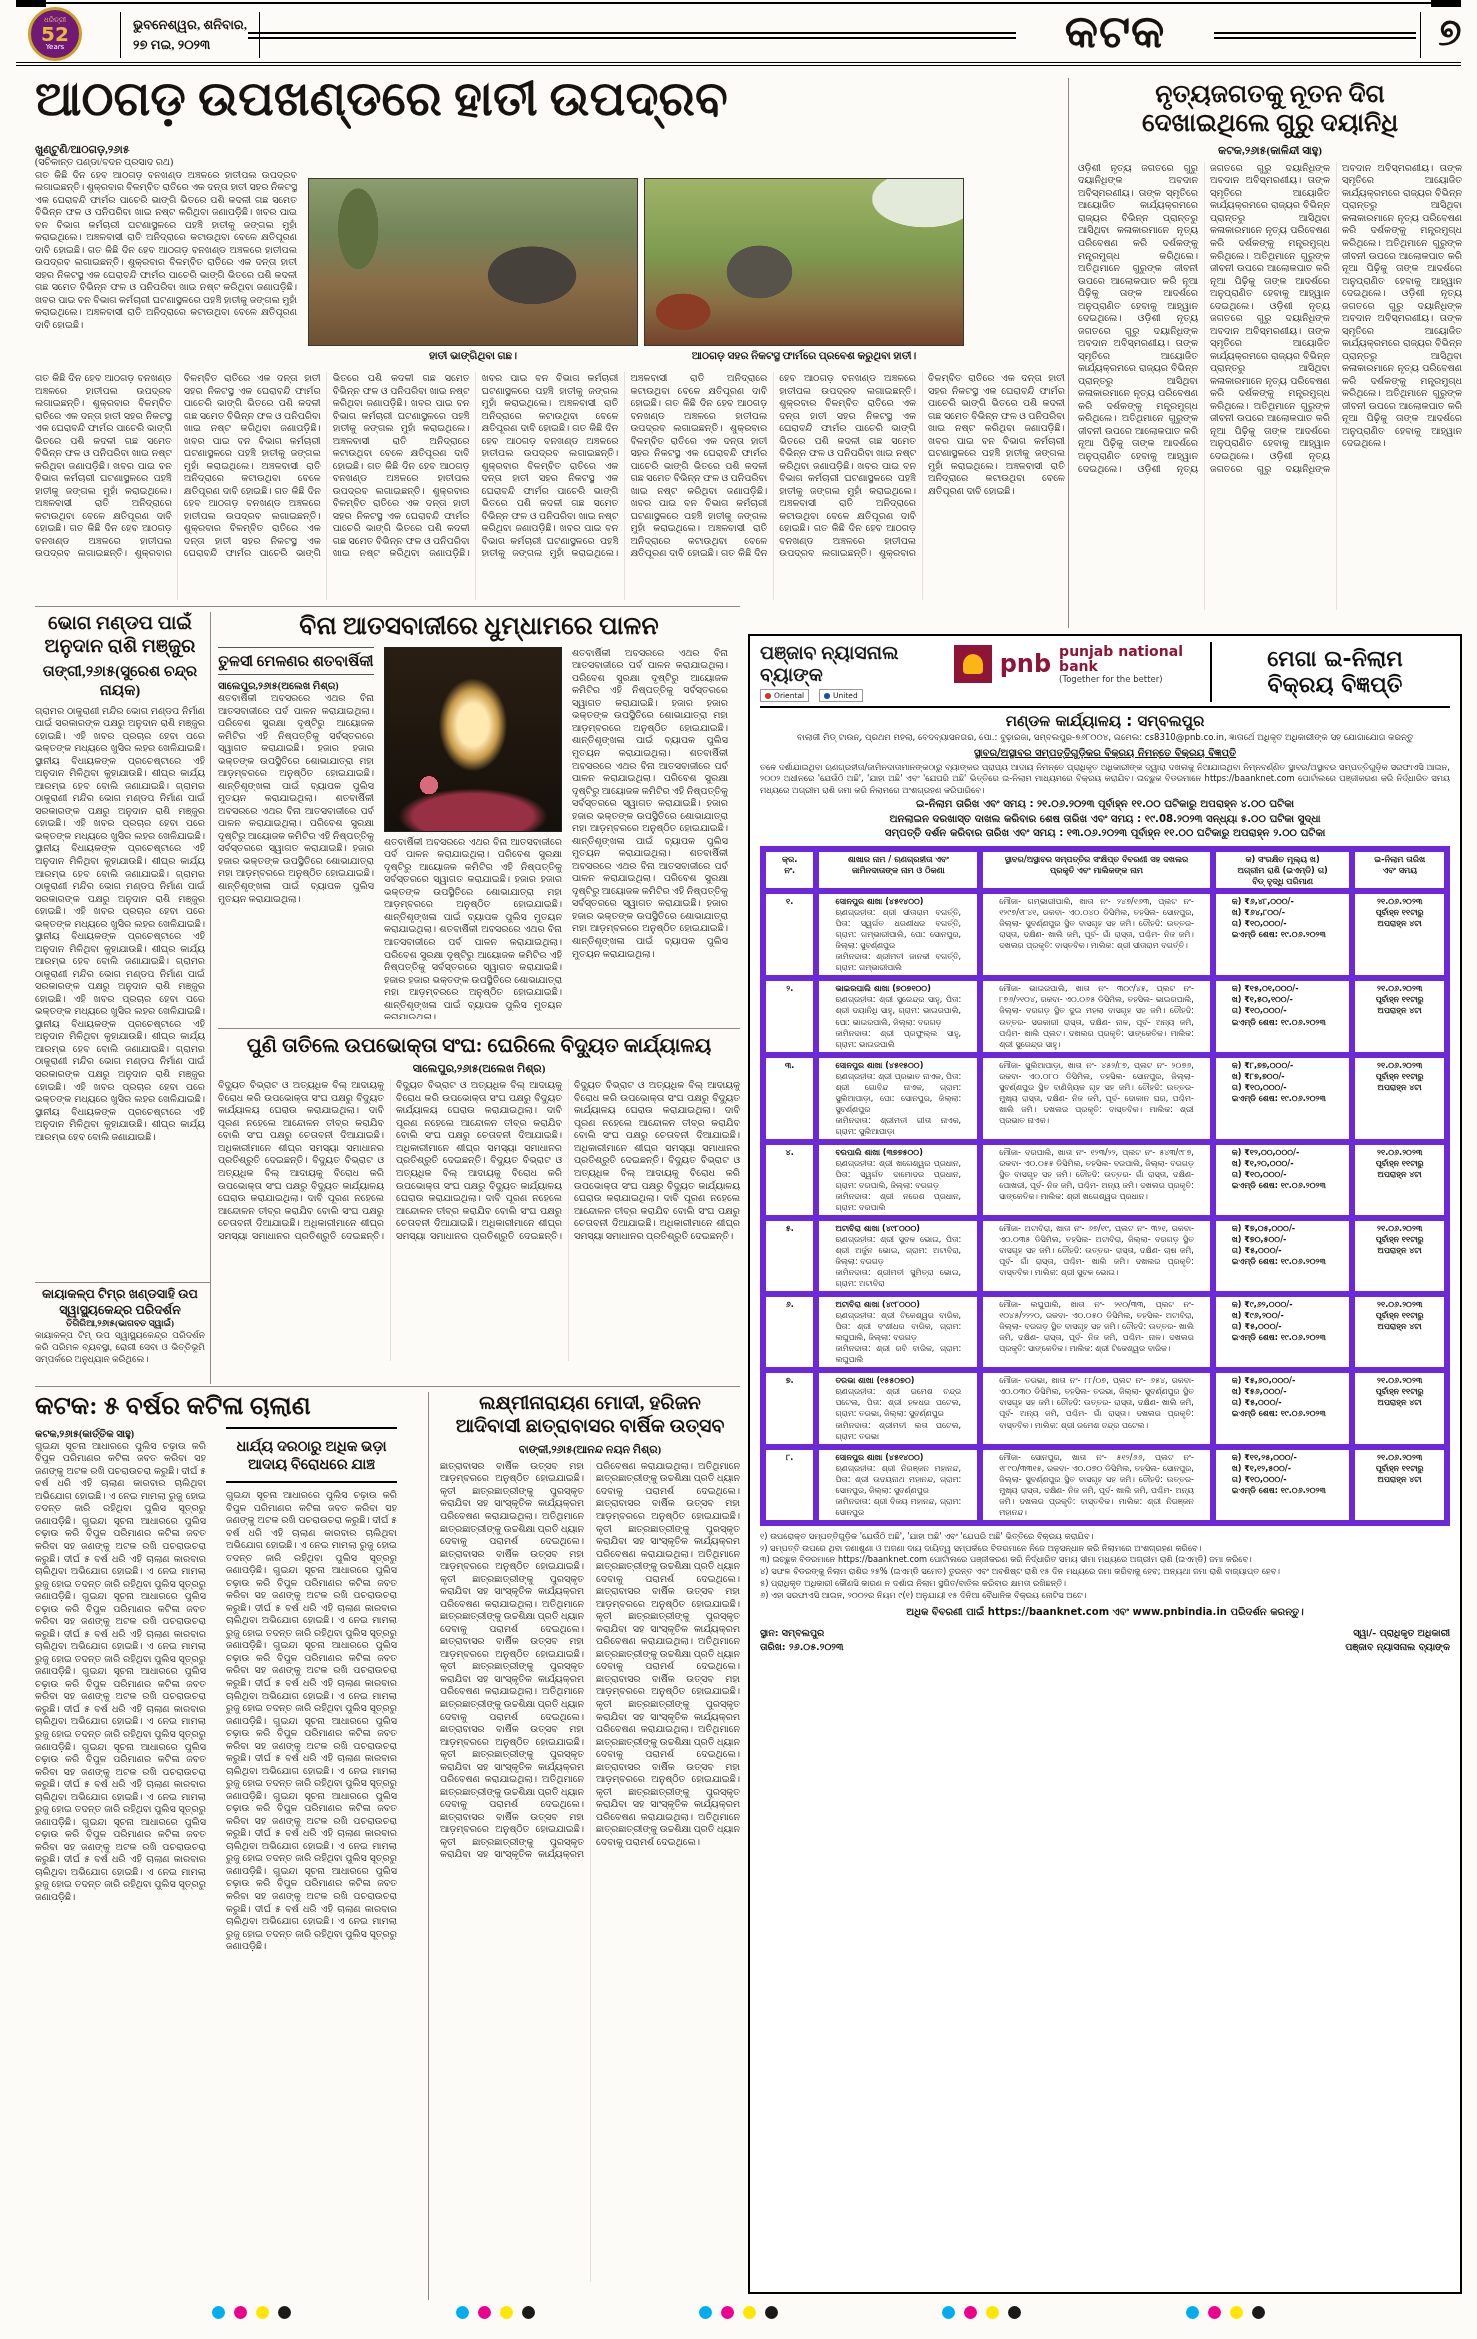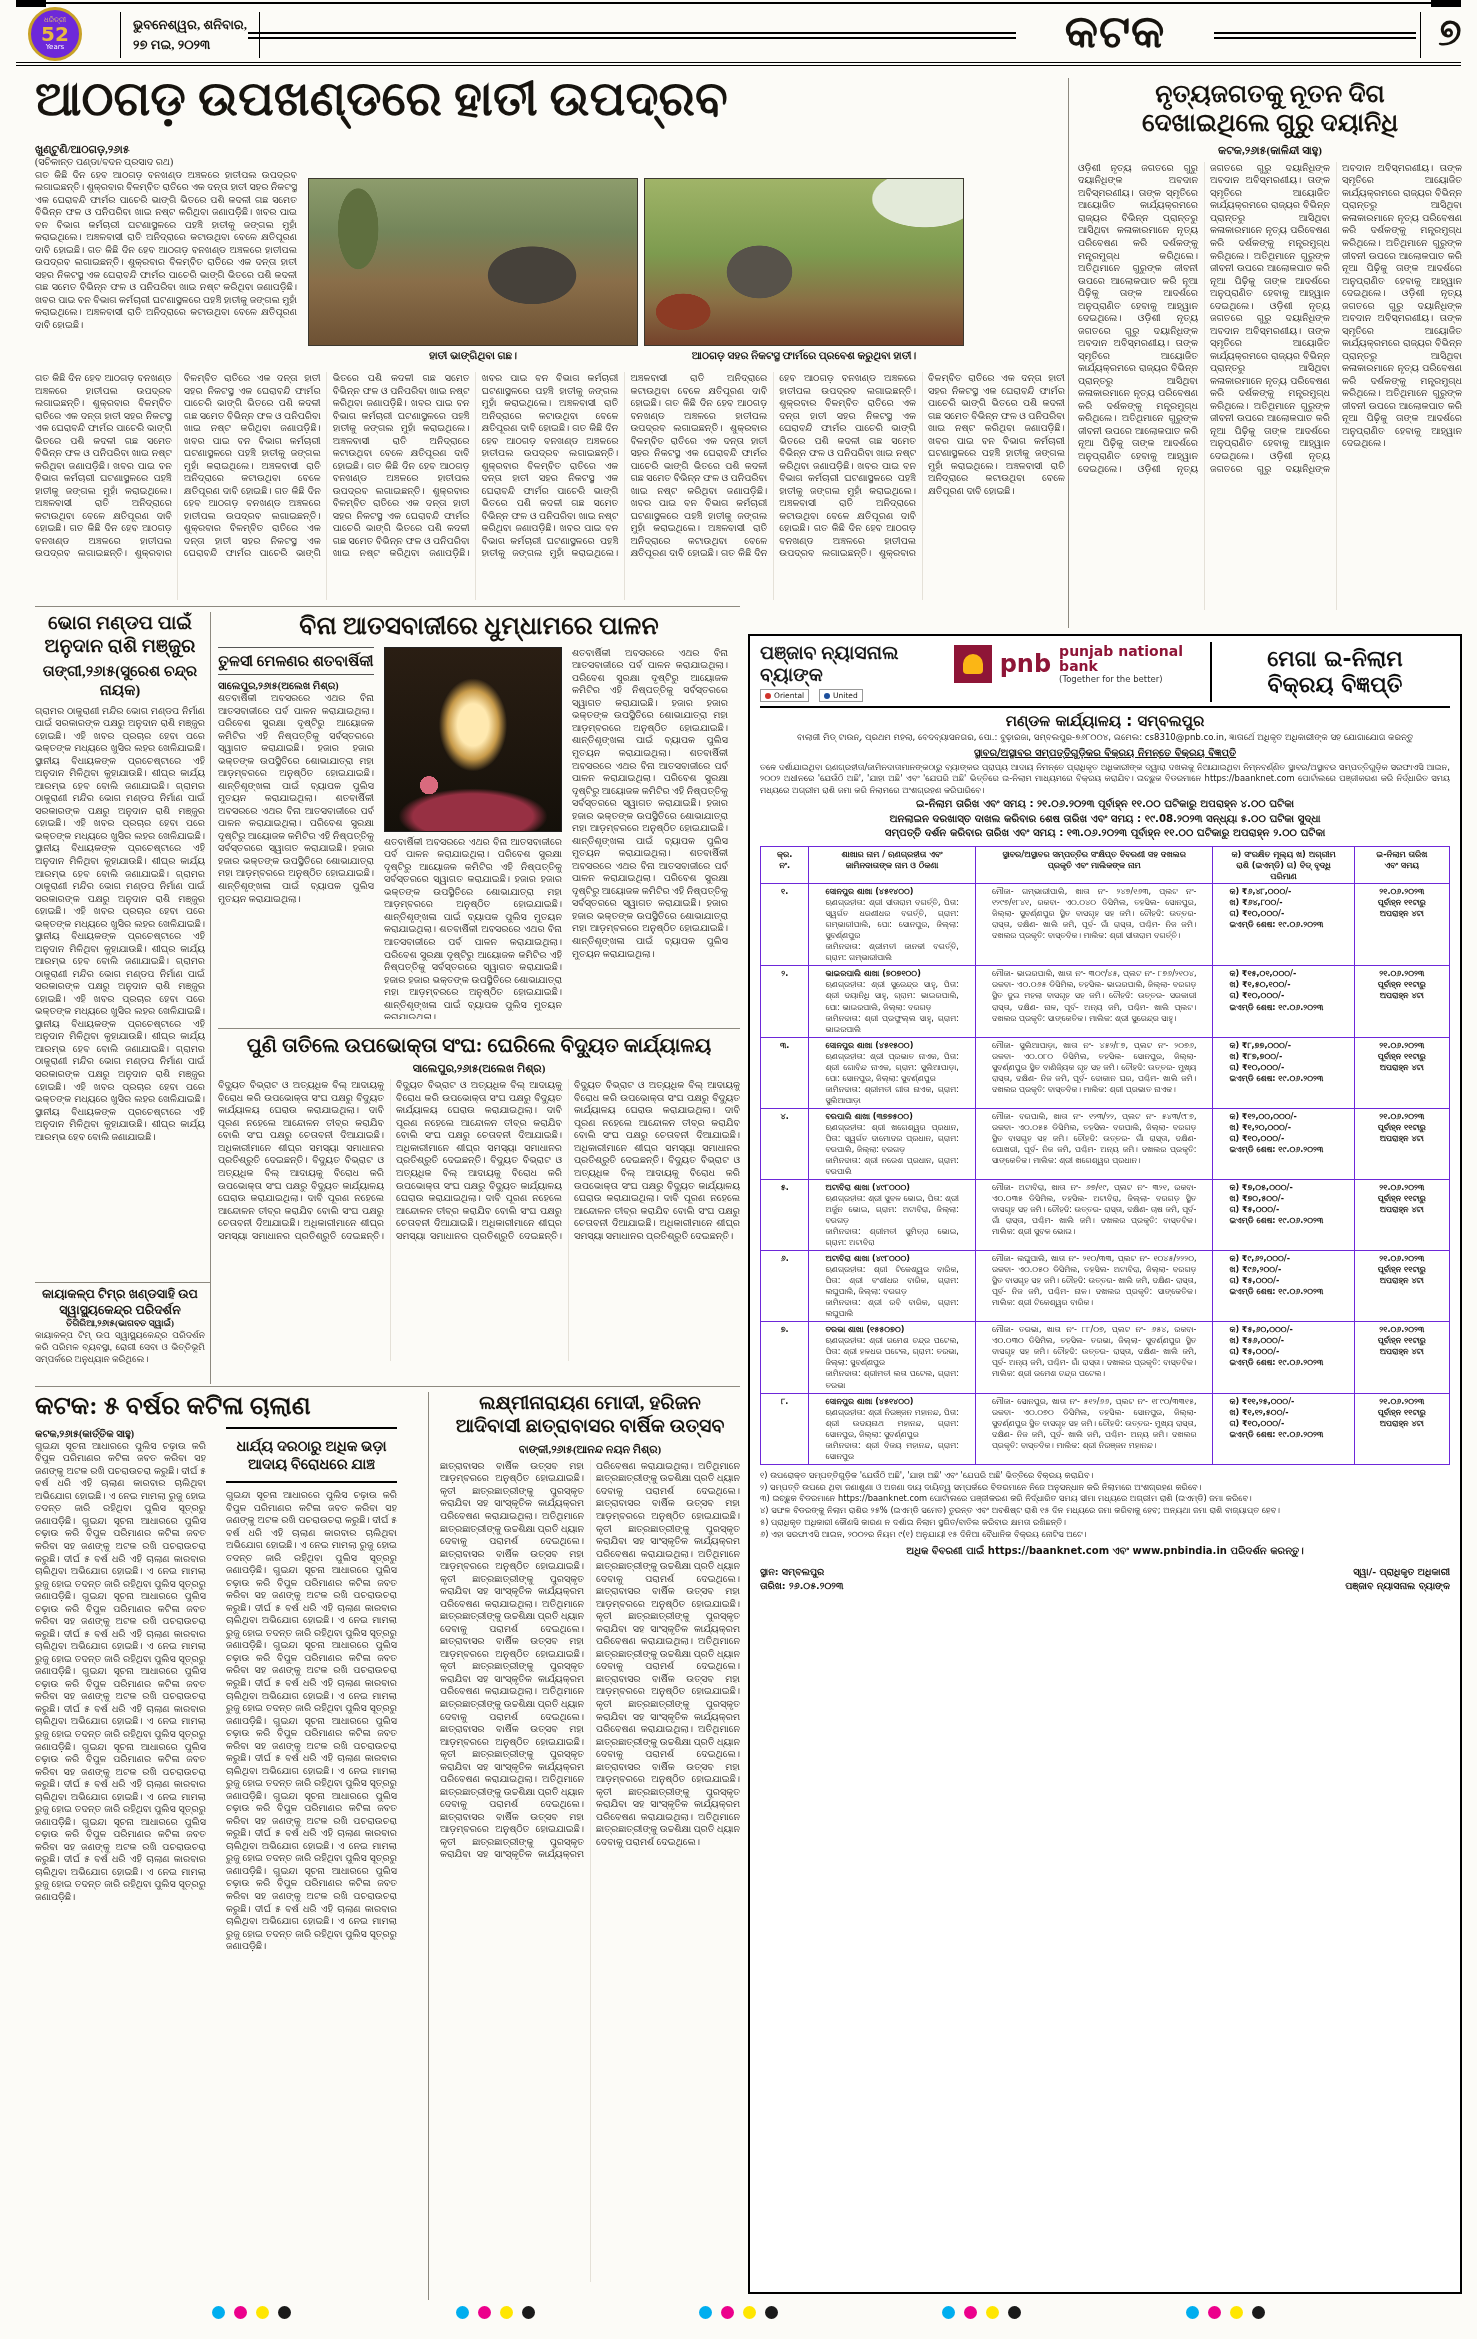--- a/index.html
+++ b/index.html
@@ -2,21 +2,21 @@
 <html><head>
 <meta charset="utf-8">
 <style>
   *{box-sizing:border-box;margin:0;padding:0}
   body{background:#d9d6cf;font-family:"Liberation Serif",serif}
   .page{position:relative;width:1477px;height:2339px;margin:0 auto;background:#fcfbf7;color:#17140f;overflow:hidden}
   .abs{position:absolute;overflow:hidden}
   .cropbar{position:absolute;top:0;width:30px;height:7px;background:#000}
   
   .masthead{position:absolute;left:16px;top:2px;width:1445px;height:64px;border-top:2px solid #000;border-bottom:4px double #000}
-  .logo{position:absolute;left:12px;top:3px;width:54px;height:54px;border-radius:50%;background:#6d28d9;border:3px solid #c9a227;display:flex;flex-direction:column;align-items:center;justify-content:center;line-height:1}
+  .logo{position:absolute;left:12px;top:3px;width:54px;height:54px;border-radius:50%;background:#701a75;border:3px solid #c9a227;display:flex;flex-direction:column;align-items:center;justify-content:center;line-height:1}
   .logo .lb{color:#e8c96a;font-size:7px}
   .logo .y52{color:#e6b93f;font-size:20px;font-weight:bold;font-family:"DejaVu Sans",sans-serif}
   .logo .yrs{color:#fff;font-size:7px;font-family:"DejaVu Sans",sans-serif}
   .dateline{position:absolute;left:104px;top:8px;height:46px;padding:3px 12px;border-left:1px solid #000;border-right:1px solid #000;font-size:13px;font-weight:bold;line-height:1.5;white-space:nowrap}
   .mlines{position:absolute;top:28px;height:7px;border-top:2px solid #000;border-bottom:2px solid #000}
   .edition{position:absolute;left:1004px;top:2px;width:190px;text-align:center;font-size:45px;font-weight:bold;letter-spacing:1px}
   .mvl{position:absolute;left:1404px;top:8px;height:46px;border-left:1px solid #000}
   .pgno{position:absolute;left:1406px;top:6px;width:56px;text-align:center;font-size:38px;font-weight:bold}
   
   .hl1{font-size:48px;font-weight:bold;line-height:1.06}
@@ -73,21 +73,21 @@
   .badge{display:flex;align-items:center;gap:3px;border:1px solid #999;padding:1px 4px}
   .bdot{width:6px;height:6px;border-radius:50%}
   .ad-right{width:240px;border-left:2px solid #000;display:flex;flex-direction:column;justify-content:center;text-align:center;padding-left:8px}
   .meg{font-size:22px;font-weight:bold;line-height:1.2;color:#111}
   .office{font-size:15px;font-weight:bold;text-align:center;margin-top:4px}
   .addr{font-size:8.6px;text-align:center;margin-top:2px;line-height:1.35}
   .nline{font-size:10px;font-weight:bold;text-align:center;margin-top:3px;text-decoration:underline}
   .terms{font-size:8.4px;text-align:justify;line-height:1.4;margin-top:3px}
   .dline{font-size:10.2px;font-weight:bold;text-align:center;line-height:1.45}
   .adtable{width:100%;border-collapse:collapse;margin-top:5px}
-  .adtable th,.adtable td{border:1px solid #6d28d9;padding:2px 16px;vertical-align:top}
+  .adtable th,.adtable td{border:6px solid #6d28d9;padding:2px 16px;vertical-align:top}
   .adtable th{font-size:8.2px;text-align:center;line-height:1.3}
   .adtable td{font-size:8px;line-height:1.38;text-align:justify}
   .c-sl{text-align:center!important;font-weight:bold}
   .c-br .b{font-weight:bold}
   .c-val div{font-weight:bold;text-align:left}
   .c-dt{text-align:center!important;font-weight:bold}
   .fnotes{margin-top:5px}
   .fnote{font-size:8.3px;text-align:justify;line-height:1.42}
   .urls{font-size:10px;font-weight:bold;text-align:center;margin-top:5px}
   .signrow{display:flex;justify-content:space-between;margin-top:8px;font-size:9.5px;font-weight:bold;line-height:1.4}

